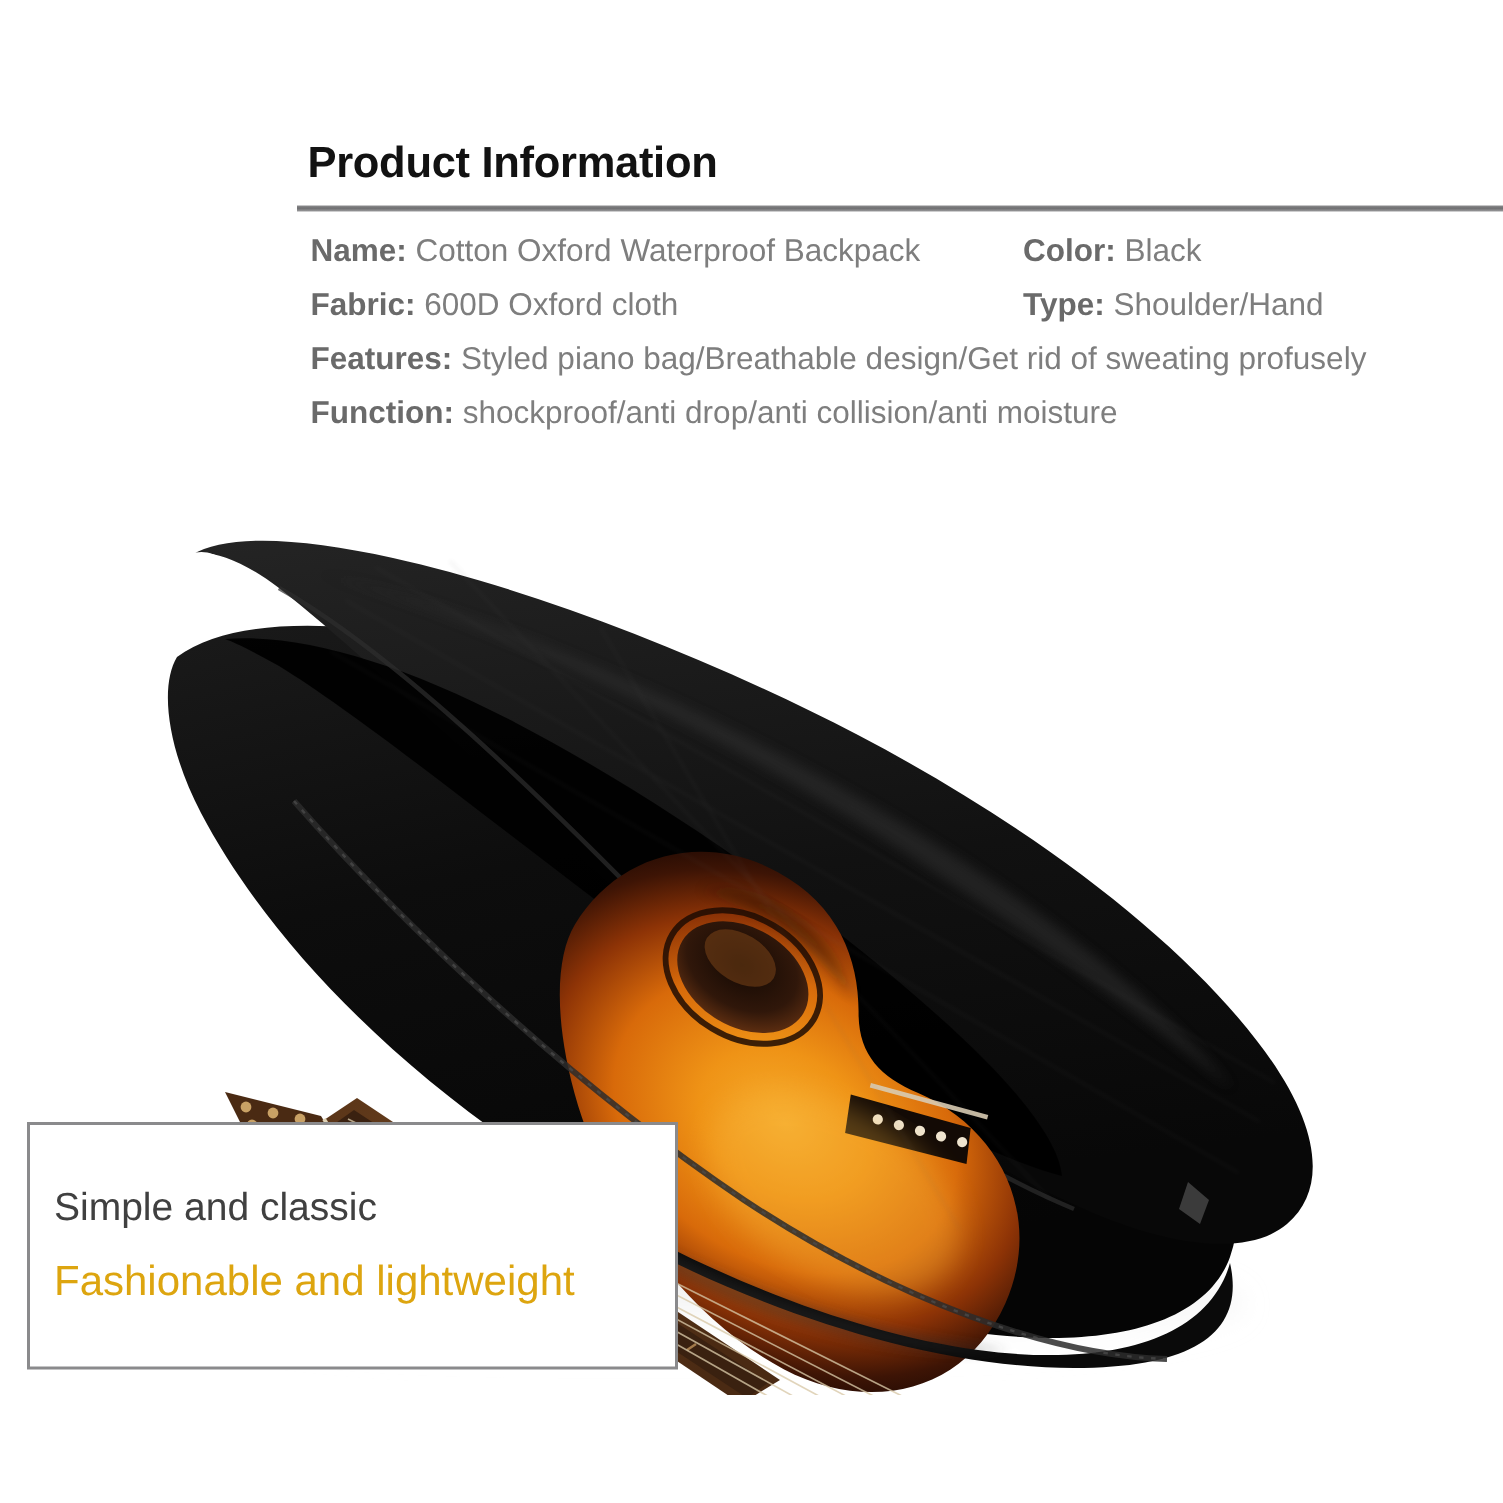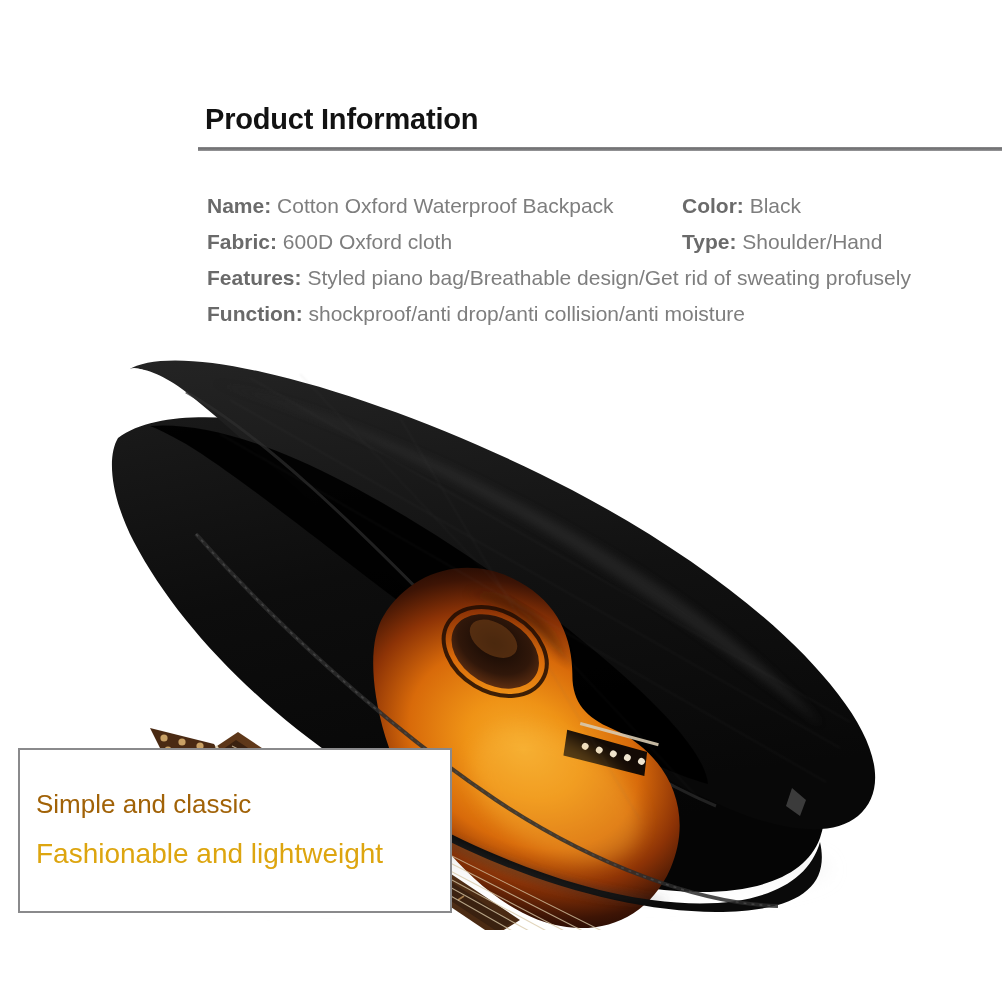--- a/index.html
+++ b/index.html
@@ -8,21 +8,21 @@
   body {
     background:#ffffff;
     font-family:"Liberation Sans", sans-serif;
     position:relative;
     overflow:hidden;
   }
 
   
   #info-block {
     position:absolute;
-    left:0; top:14px;
+    left:0; top:4px;
     width:924px;
     height:310px;
   }
   #page-title {
     position:absolute;
     left:205px; top:89px;
     font-size:29px;
     font-weight:bold;
     color:#121212;
     letter-spacing:-0.2px;
@@ -30,21 +30,20 @@
   #title-rule {
     position:absolute;
     left:198px; top:133px;
     width:804px; height:4px;
     background:linear-gradient(to bottom,#8d8d8f 0%,#6e6e70 45%,#9b9b9d 100%);
   }
   #spec-list {
     position:absolute;
     left:0; top:152px;
     width:1002px;
-    margin-top:28px;
   }
   .spec-row {
     position:relative;
     height:36px;
     white-space:nowrap;
   }
   .spec-cell { position:absolute; top:0; white-space:nowrap; }
   .spec-cell.col-a { left:207px; }
   .spec-cell.col-b { left:682px;text-align:right; }
   .spec-label {
@@ -72,21 +71,21 @@
     left:18px; top:748px;
     width:434px; height:165px;
     background:#ffffff;
     border:2px solid #8a8a8c;
   }
   #callout-line-1 {
     position:absolute;
     left:16px; top:39px;
     font-size:26px;
     font-weight:normal;
-    color:#a16207;
+    color:#404040;
     white-space:nowrap;
   }
   #callout-line-2 {
     position:absolute;
     left:16px; top:88px;
     font-size:28px;
     font-weight:normal;
     color:#dda50f;
     white-space:nowrap;
   }

